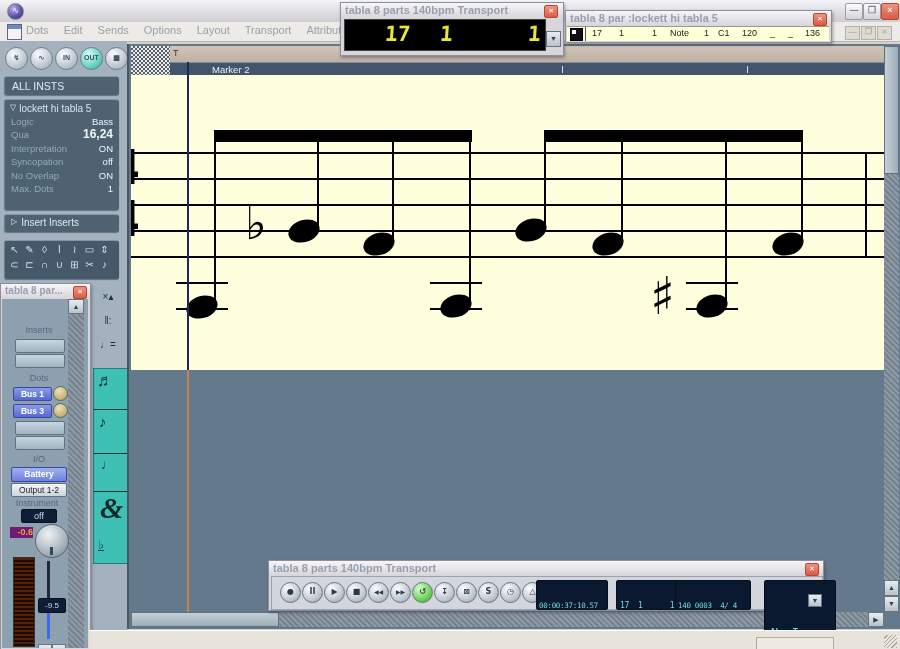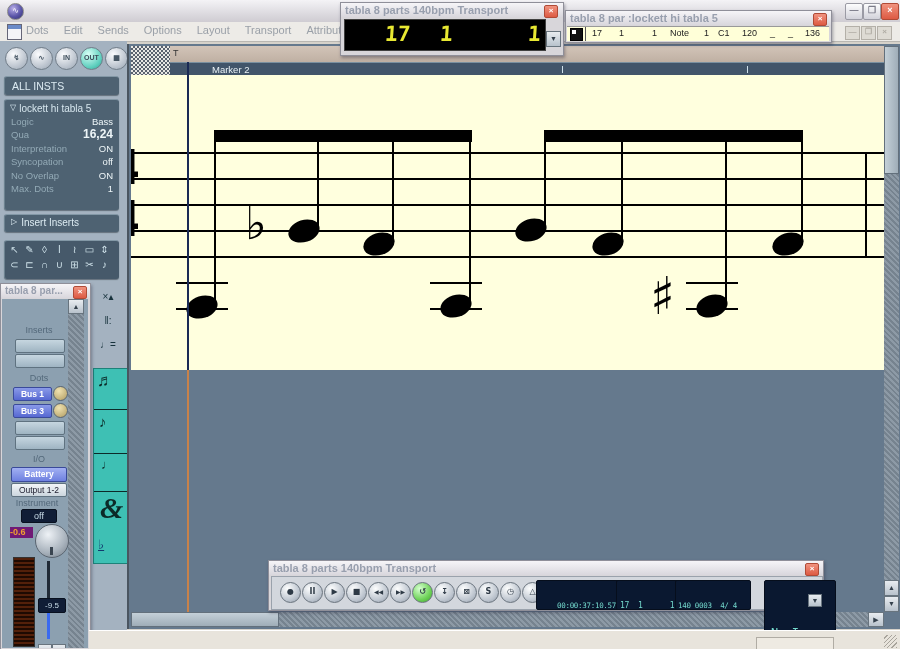--- a/index.html
+++ b/index.html
@@ -266,21 +266,21 @@
       <div class="abs knob" style="left:51px;top:87px;width:13px;height:13px;background:radial-gradient(circle at 38% 30%,#f0e2b0,#b09c62)"></div>
       <div class="abs busbtn" style="left:11px;top:105px;width:37px;height:12px">Bus 3</div>
       <div class="abs knob" style="left:51px;top:104px;width:13px;height:13px;background:radial-gradient(circle at 38% 30%,#f0e2b0,#b09c62)"></div>
       <div class="abs slot" style="left:13px;top:122px;width:48px;height:12px"></div>
       <div class="abs slot" style="left:13px;top:137px;width:48px;height:12px"></div>
       <div class="abs mixlabel" style="left:11px;top:155px">I/O</div>
       <div class="abs busbtn" style="left:9px;top:168px;width:54px;height:13px;background:linear-gradient(#a2b0f2,#6e80e0);line-height:13px">Battery</div>
       <div class="abs slot" style="left:9px;top:184px;width:54px;height:12px;background:linear-gradient(#f2f5f8,#ccd6de);font:8.5px/12px 'Liberation Sans',sans-serif;text-align:center;color:#223">Output 1-2</div>
       <div class="abs mixlabel" style="left:9px;top:199px">Instrument</div>
       <div class="abs lcddark" style="left:19px;top:210px;width:34px;height:12px;font-size:9px;text-align:center;line-height:12px">off</div>
-      <div class="abs" style="left:8px;top:228px;width:23px;height:11px;background:#701a75;color:#f0a030;font:bold 9px/11px 'Liberation Sans',sans-serif;text-align:left">-0.6</div>
+      <div class="abs" style="left:8px;top:228px;width:23px;height:11px;background:#701a75;color:#f0a030;font:bold 9px/11px 'Liberation Sans',sans-serif;text-align:right">-0.6</div>
       <div class="abs knob" style="left:33px;top:225px;width:32px;height:32px">
         <div class="abs" style="left:14px;top:22px;width:3px;height:8px;background:#3a4550"></div>
       </div>
       <div class="abs meter" style="left:11px;top:258px;width:20px;height:88px"></div>
       <div class="abs" style="left:45px;top:262px;width:3px;height:78px;background:#202a36"></div>
       <div class="abs" style="left:45px;top:314px;width:3px;height:26px;background:#3a6af0"></div>
       <div class="abs lcddark" style="left:36px;top:299px;width:26px;height:13px;font:8px/13px 'Liberation Sans',sans-serif;text-align:center">-9.5</div>
       <div class="abs sbbtn" style="left:36px;top:345px;width:12px;height:12px;line-height:12px;font-size:8px;color:#222">M</div>
       <div class="abs sbbtn" style="left:50px;top:345px;width:12px;height:12px;line-height:12px;font-size:8px;color:#222">S</div>
     </div>
@@ -326,21 +326,21 @@
           <span class="tbtn">■</span>
           <span class="tbtn" style="font-size: 6px;">◀◀</span>
           <span class="tbtn" style="font-size: 6px;">▶▶</span>
           <span class="tbtn act">↺</span>
           <span class="tbtn">↧</span>
           <span class="tbtn">⊠</span>
           <span class="tbtn">S</span>
           <span class="tbtn">◷</span>
           <span class="tbtn">△</span>
         </div>
-      <div class="abs disp" style="left:264px;top:3px;width:66px;height:26px;font-size:8px;padding:1px 20px">
+      <div class="abs disp" style="left:264px;top:3px;width:66px;height:26px;font-size:8px;padding:1px 2px">
         <div style="font-size:7.5px">00:00:37:10.57</div>
         
       </div>
       <div class="abs disp" style="left:344px;top:3px;width:56px;height:26px;font-size:8px;padding:1px 3px">
         <div>17  1      1</div>
         
       </div>
       <div class="abs disp" style="left:403px;top:3px;width:70px;height:26px;font-size:8px;padding:1px 2px">
         <div style="font-size:7.5px">140 0003  4/ 4</div>
         

